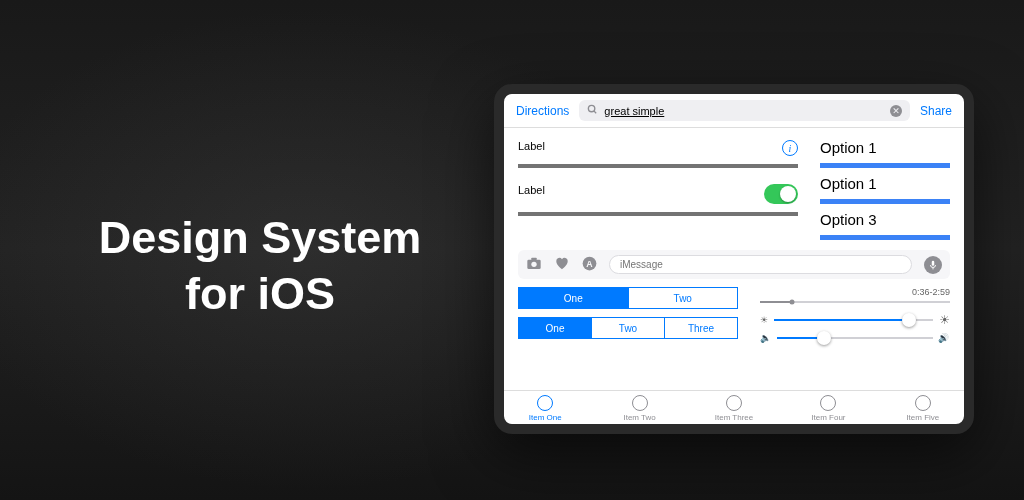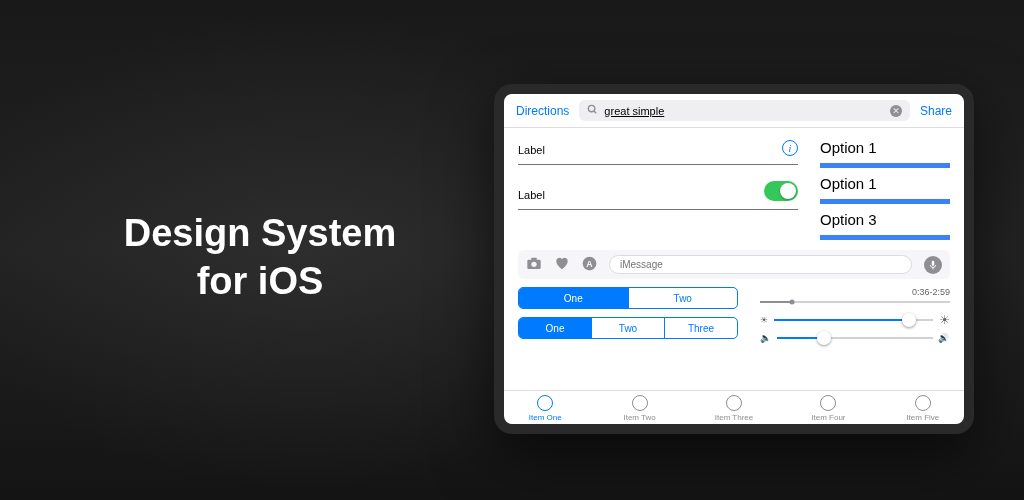--- a/index.html
+++ b/index.html
@@ -10,21 +10,21 @@
     position: relative; overflow: hidden;
   }
   .bg-photo {
     position: absolute; inset: 0;
     background:
       radial-gradient(ellipse 600px 400px at 30% 50%, rgba(80,80,80,0.25), transparent 60%),
       linear-gradient(180deg, #191919 0%, #222 50%, #141414 100%);
   }
   .hero-text {
     position: absolute; left: 80px; top: 210px; width: 360px;
-    color: #fff; font-weight: 700; font-size: 38px; line-height: 1.25; text-align: center;
+    color: #fff; font-weight: 700; font-size: 45px; line-height: 1.25; text-align: center;
   }
   .tablet {
     position: absolute; right: 50px; top: 84px;
     width: 480px; height: 350px;
     background: #fff; border: 10px solid #2a2a2a; border-radius: 18px;
     box-shadow: 0 20px 60px rgba(0,0,0,0.6);
     overflow: hidden;
   }
   .inner { padding: 0; height: 100%; display: flex; flex-direction: column; font-size: 11px; color: #000; }
   .navbar {
@@ -41,22 +41,22 @@
   }
   .x-circle {
     width: 12px; height: 12px; border-radius: 50%; background: #8e8e93;
     color: #efeff2; display: flex; align-items: center; justify-content: center; font-size: 9px;
   }
   .content { flex: 1; padding: 4px 14px 4px 14px; overflow: hidden; }
   .cols { display: flex; gap: 22px; }
   .left { flex: 1; }
   .right { width: 130px; }
   .list-row {
-    display: flex; justify-content: space-between; align-items: flex-end;
-    border-bottom: 1px solid #737373; padding: 8px 0;
+    display: flex; justify-content: space-between; align-items: flex-start;
+    border-bottom: 4px solid #737373; padding: 8px 0;
   }
   .info-icon {
     width: 16px; height: 16px; border: 1.5px solid #007aff; border-radius: 50%;
     color: #007aff; display: flex; align-items: center; justify-content: center; font-size: 10px; font-style: italic; font-family: serif;
   }
   .switch {
     width: 34px; height: 20px; background: #34c759; border-radius: 10px;
     position: relative;
   }
   .switch::after {
@@ -71,21 +71,21 @@
   }
   .strip .icn { color: #8e8e93; font-size: 14px; }
   .imessage { flex: 1; }
   .imessage input {
     width: 100%; border: 1px solid #dcdce0; border-radius: 12px; padding: 3px 10px;
     font-size: 10px; outline: none; background: #fff;
   }
   .mic { width: 18px; height: 18px; background: #8e8e93; border-radius: 50%; color: #fff; display: flex; align-items: center; justify-content: center; font-size: 10px; }
   .lower { display: flex; gap: 22px; margin-top: 8px; }
   .segs { width: 220px; display: flex; flex-direction: column; gap: 8px; }
-  .seg { display: flex; border: 1px solid #007aff; border-radius: 5px; overflow: hidden; height: 22px; }
+  .seg { display: flex; border: 1px solid #007aff; border-radius: 0; overflow: hidden; height: 22px; }
   .seg div { flex: 1; display: flex; align-items: center; justify-content: center; font-size: 10px; color: #007aff; }
   .seg div.on { background: #007aff; color: #fff; }
   .seg div + div { border-left: 1px solid #007aff; }
   .sliders { flex: 1; font-size: 9px; color: #666; }
   .progress-row { display: flex; justify-content: flex-end; margin-bottom: 4px; margin-left: 12px; }
   .track { height: 2px; background: #d0d0d5; position: relative; margin-bottom: 10px; }
   .track .fill { position: absolute; left: 0; top: 0; height: 100%; background: #8e8e93; }
   .track .knob {
     position: absolute; top: 50%; transform: translate(-50%, -50%); width: 5px; height: 5px;
     background: #8e8e93; border-radius: 50%;

